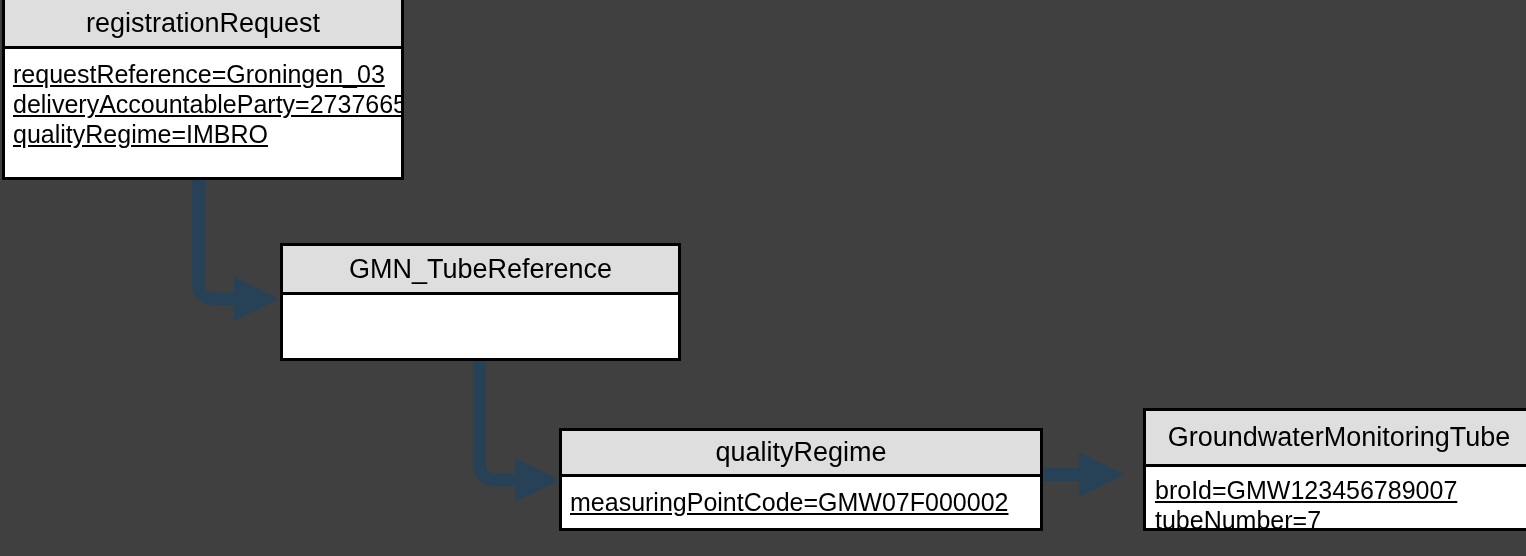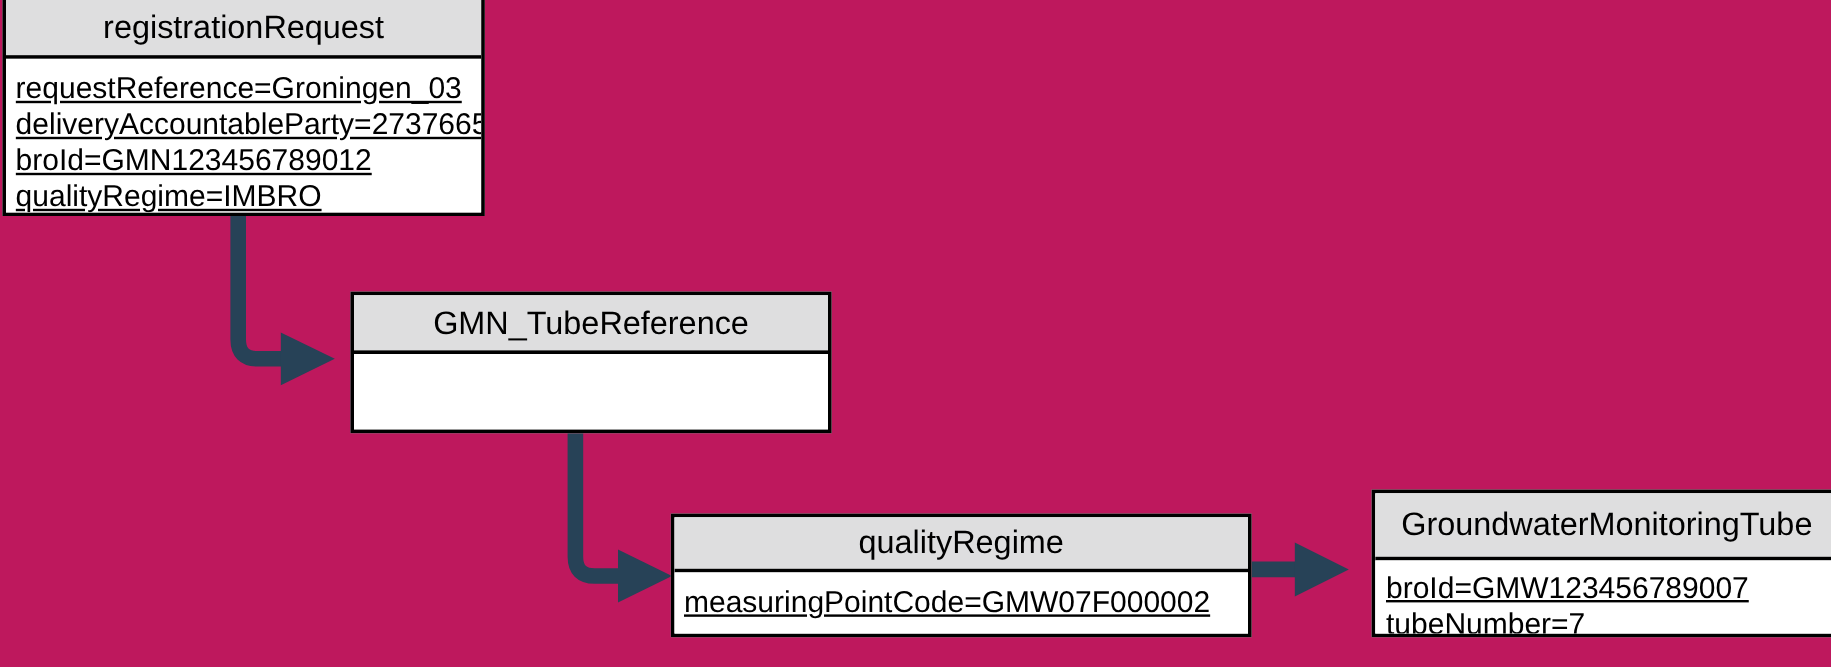--- a/index.html
+++ b/index.html
@@ -9,21 +9,21 @@
   }
   body {
     font-family: "Liberation Sans", sans-serif;
     -webkit-font-smoothing: antialiased;
   }
 
   #canvas {
     position: relative;
     width: 1526px;
     height: 556px;
-    background: #be185d;
+    background: #404040;
     overflow: hidden;
   }
 
   
   .uml-box {
     position: absolute;
     box-sizing: border-box;
     border: 3px solid #000000;
     background: #ffffff;
     overflow: hidden;
@@ -85,26 +85,25 @@
       <path d="M 1043,474.5 L 1085,474.5" fill="none" stroke="#274257" stroke-width="13" stroke-linecap="butt"></path>
       <polygon points="1079,452 1124,474.5 1079,497" fill="#274257"></polygon>
     </svg>
   </div>
 
   <div class="uml-box" style="left:2px; top:-3px; width:402px; height:183px;">
     <div class="uml-header" style="height:49px; line-height:46px;">registrationRequest</div>
     <div class="uml-body" style="height:131px; padding:10px 0 0 8px;">
       <div class="uml-attr">requestReference=Groningen_03</div>
       <div class="uml-attr">deliveryAccountableParty=27376655</div>
-      <div class="uml-attr">broId=GMN123456789012</div>
       <div class="uml-attr">qualityRegime=IMBRO</div>
     </div>
   </div>
 
-  <div class="uml-box" style="left:292px; top:243px; width:401px; height:118px;">
+  <div class="uml-box" style="left:280px; top:243px; width:401px; height:118px;">
     <div class="uml-header" style="height:49px; line-height:46px;">GMN_TubeReference</div>
   </div>
 
   <div class="uml-box" style="left:559px; top:428px; width:484px; height:103px;">
     <div class="uml-header" style="height:46px; line-height:43px;">qualityRegime</div>
     <div class="uml-body" style="height:54px; padding:10px 16px 0 8px;">
       <div class="uml-attr">measuringPointCode=GMW07F000002</div>
     </div>
   </div>
 

